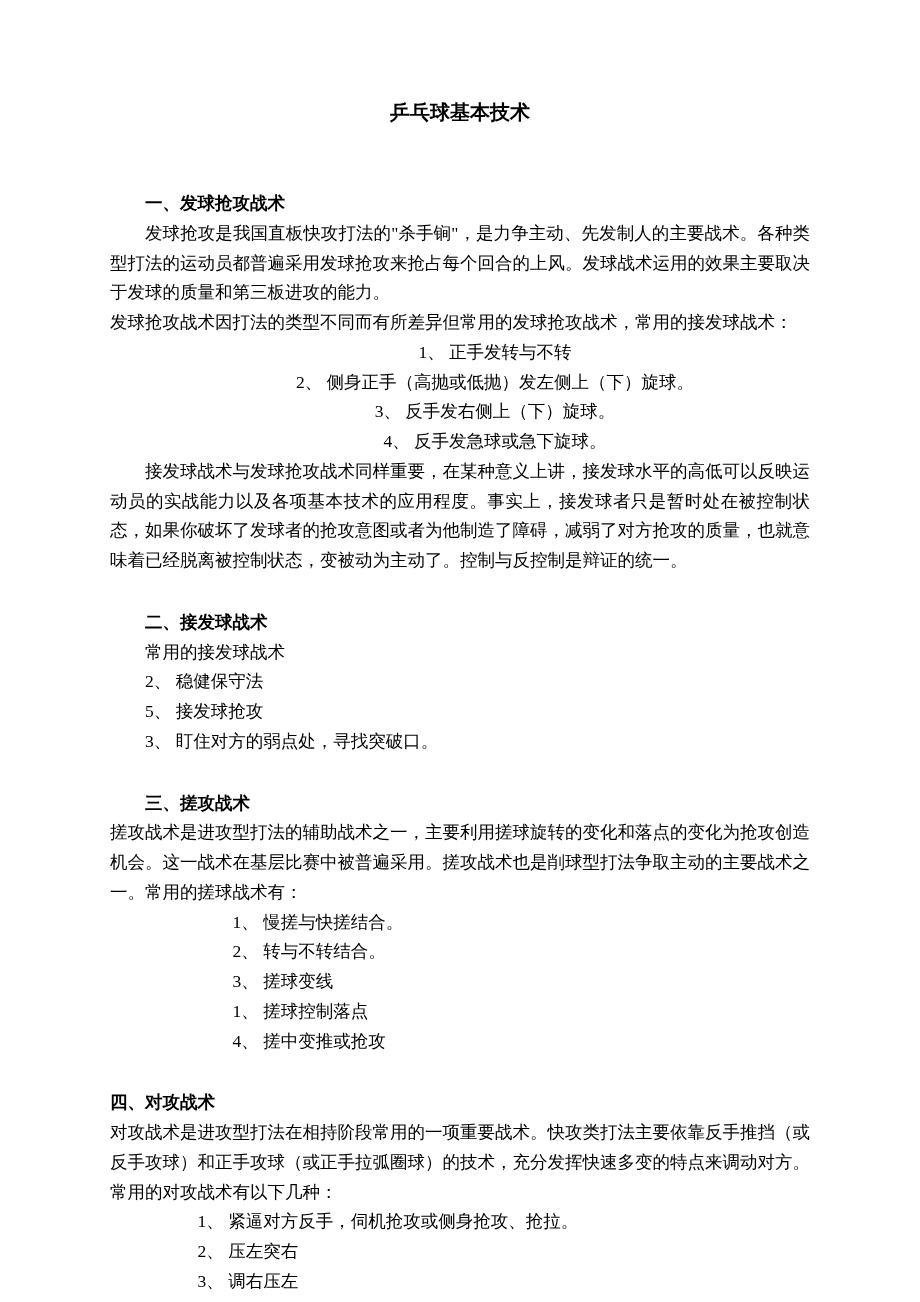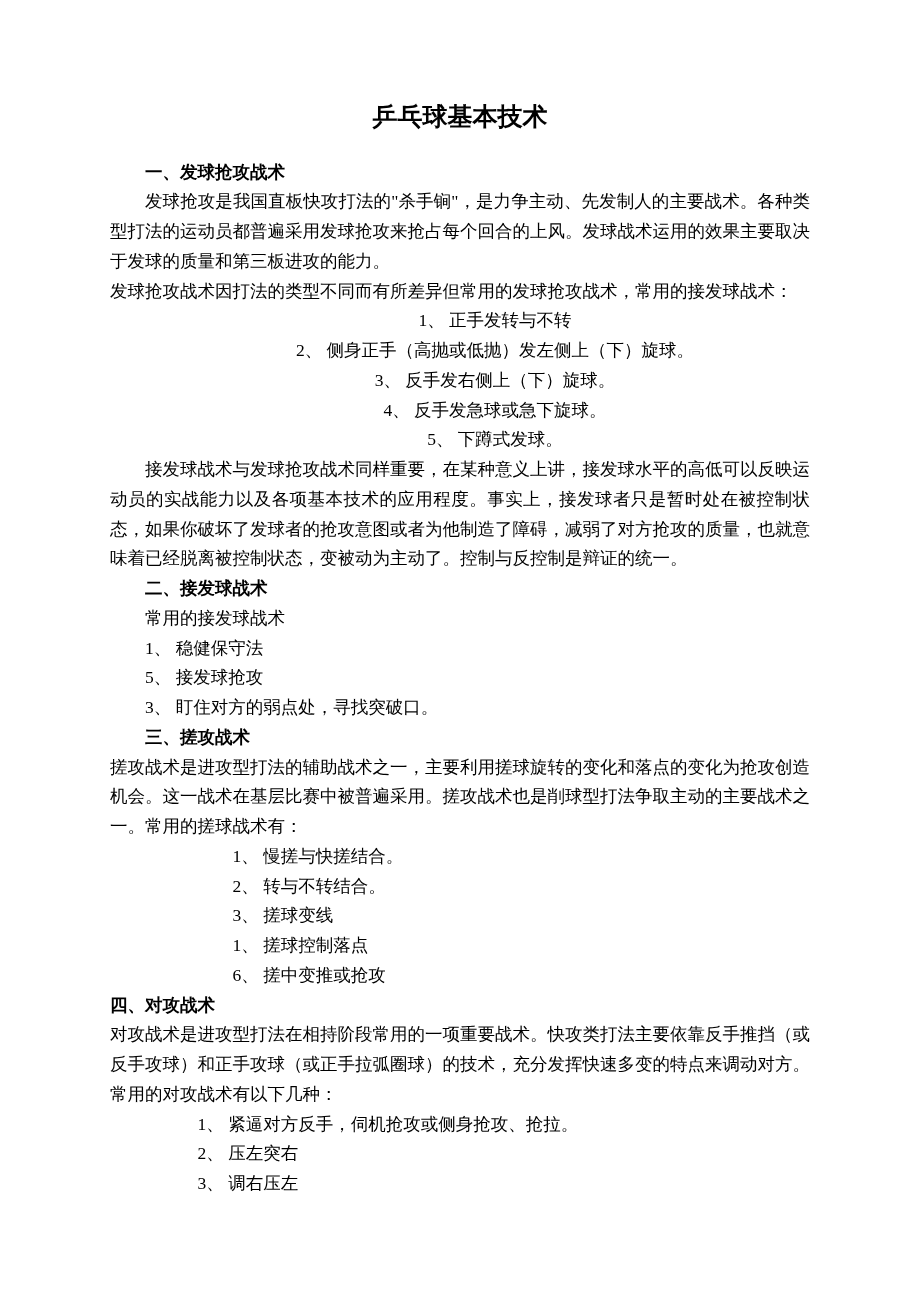--- a/index.html
+++ b/index.html
@@ -14,29 +14,30 @@
     min-height: 1302px;
     margin: 0 auto;
     padding: 95px 110px 60px 110px;
     box-sizing: border-box;
     font-size: 17.5px;
     line-height: 1.7;
   }
   .title {
     text-align: center;
     font-family: "SimHei", "黑体", sans-serif;
-    font-size: 25px;
+    font-size: 20px;
     font-weight: bold;
-    margin-bottom: 20px;
+    margin-bottom: 60px;
   }
   .indent {
     text-indent: 2em;
   }
   .bold {
     font-weight: bold;
+    margin-top: 32px;
   }
   .list-indent {
     padding-left: 4em;
     text-align: center;
   }
   .list-indent-2 {
     padding-left: 7em;
   }
   .list-indent-15 {
     padding-left: 5em;
@@ -54,40 +55,39 @@
   <div class="title">乒乓球基本技术</div>
 
   <div class="indent bold">一、发球抢攻战术</div>
   <div class="indent para"><span>发球抢攻是我国直板快攻打法的"杀手锏"，是力争主动、先发制人的主要战术。各种类型打法的运动员都普遍采用发球抢攻来抢占每个回合的上风。发球战术运用的效果主要取决于发球的质量和第三板进攻的能力。</span></div>
   <div class="para">发球抢攻战术因打法的类型不同而有所差异但常用的发球抢攻战术，常用的接发球战术：</div>
   <div class="list-indent">
     <div>1、 正手发转与不转</div>
     <div>2、 侧身正手（高抛或低抛）发左侧上（下）旋球。</div>
     <div>3、 反手发右侧上（下）旋球。</div>
     <div>4、 反手发急球或急下旋球。</div>
-    <div>5、 下蹲式发球。</div>
   </div>
 
   <div class="indent para"><span>接发球战术与发球抢攻战术同样重要，在某种意义上讲，接发球水平的高低可以反映运动员的实战能力以及各项基本技术的应用程度。事实上，接发球者只是暂时处在被控制状态，如果你破坏了发球者的抢攻意图或者为他制造了障碍，减弱了对方抢攻的质量，也就意味着已经脱离被控制状态，变被动为主动了。控制与反控制是辩证的统一。</span></div>
   <div class="indent bold">二、接发球战术</div>
   <div class="indent">常用的接发球战术</div>
   <div class="indent">
-    <div>1、 稳健保守法</div>
+    <div>2、 稳健保守法</div>
     <div>5、 接发球抢攻</div>
     <div>3、 盯住对方的弱点处，寻找突破口。</div>
   </div>
 
   <div class="indent bold">三、搓攻战术</div>
   <div class="para">搓攻战术是进攻型打法的辅助战术之一，主要利用搓球旋转的变化和落点的变化为抢攻创造机会。这一战术在基层比赛中被普遍采用。搓攻战术也是削球型打法争取主动的主要战术之一。常用的搓球战术有：</div>
   <div class="list-indent-2">
     <div>1、 慢搓与快搓结合。</div>
     <div>2、 转与不转结合。</div>
     <div>3、 搓球变线</div>
     <div>1、 搓球控制落点</div>
-    <div>6、 搓中变推或抢攻</div>
+    <div>4、 搓中变推或抢攻</div>
   </div>
 
   <div class="bold">四、对攻战术</div>
   <div class="para">对攻战术是进攻型打法在相持阶段常用的一项重要战术。快攻类打法主要依靠反手推挡（或反手攻球）和正手攻球（或正手拉弧圈球）的技术，充分发挥快速多变的特点来调动对方。常用的对攻战术有以下几种：</div>
   <div class="list-indent-15">
     <div>1、 紧逼对方反手，伺机抢攻或侧身抢攻、抢拉。</div>
     <div>2、 压左突右</div>
     <div> 3、 调右压左</div>
 
   </div>

